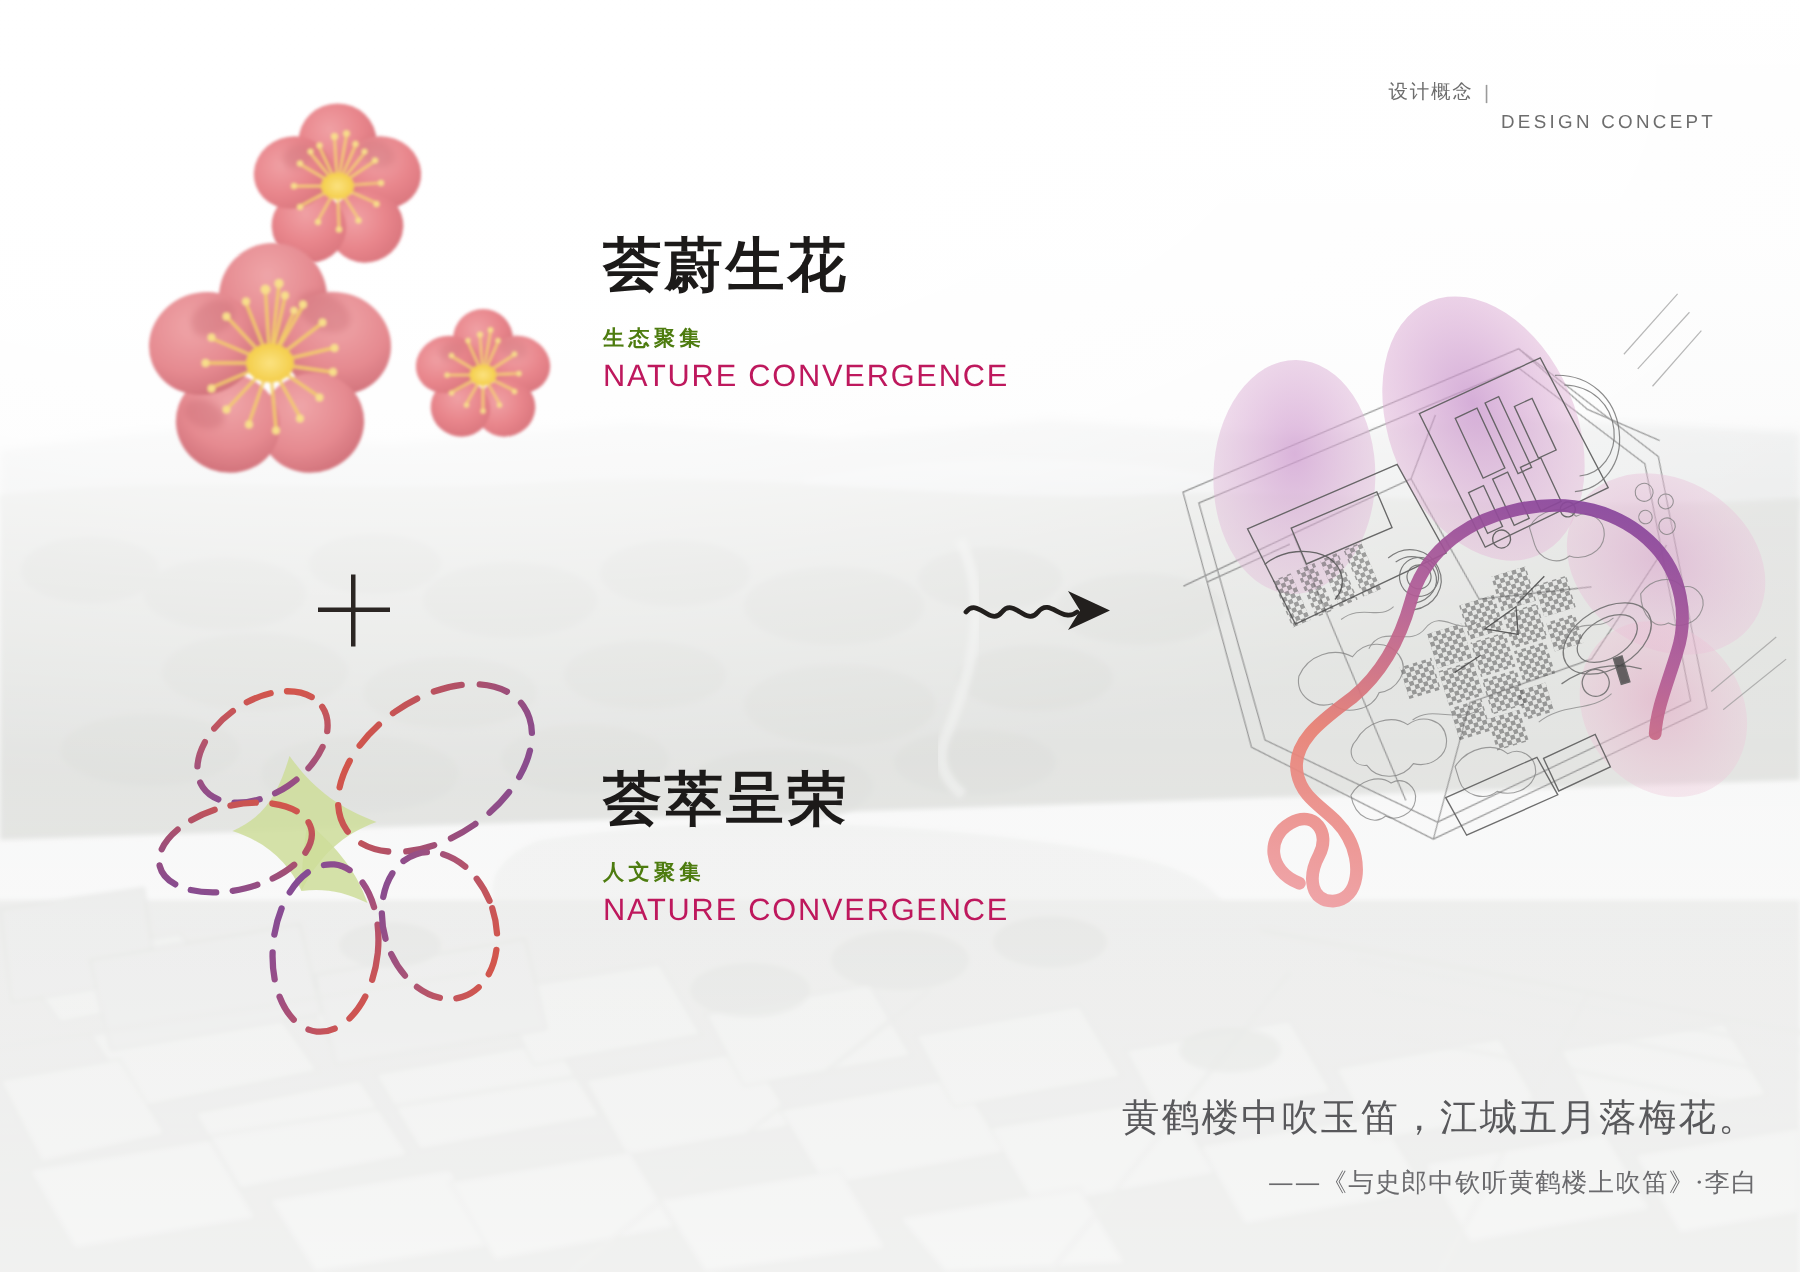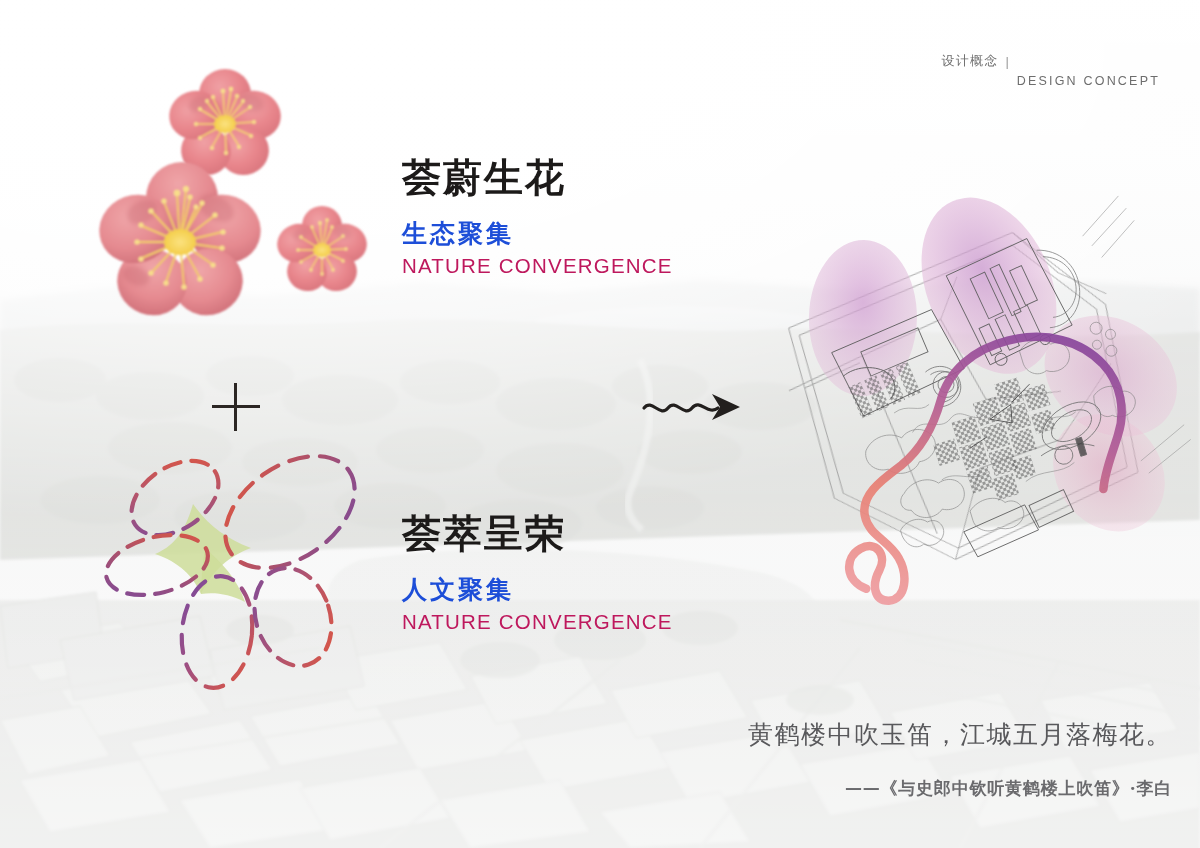--- a/index.html
+++ b/index.html
@@ -33,21 +33,21 @@
     pointer-events: none;
     background:
       radial-gradient(120% 70% at 22% 6%, rgba(255,255,255,0.99) 0%, rgba(255,255,255,0.93) 28%, rgba(255,255,255,0.55) 55%, rgba(255,255,255,0.18) 80%),
       linear-gradient(180deg, rgba(255,255,255,0.97) 0%, rgba(255,255,255,0.72) 18%, rgba(255,255,255,0.42) 38%, rgba(255,255,255,0.48) 60%, rgba(255,255,255,0.62) 82%, rgba(255,255,255,0.72) 100%);
   }
 
   
   .header {
     position: absolute;
     top: 34px;
-    right: 40px;
+    right: 56px;
     z-index: 20;
     font-size: 13px;
     letter-spacing: 0.9px;
     color: #6d6d6d;
     white-space: nowrap;
     display: flex;
     align-items: center;
     gap: 7px;
   }
   .header .h-cn { font-size: 13px; letter-spacing: 1.2px; }
@@ -65,24 +65,24 @@
     font-size: 39px;
     font-weight: 700;
     letter-spacing: 2px;
     line-height: 1.05;
     color: #1c1a19;
     white-space: nowrap;
   }
   .concept .sub-cn {
     margin-top: 18px;
     font-family: "DejaVu Serif", "Liberation Serif", serif;
-    font-size: 25px;
+    font-size: 14px;
     font-weight: 600;
     letter-spacing: 3px;
-    color: #1d4ed8;
+    color: #4d7c0f;
     white-space: nowrap;
   }
   .concept .sub-en {
     margin-top: 4px;
     font-size: 20.5px;
     font-weight: 400;
     letter-spacing: 1.2px;
     color: #be185d;
     white-space: nowrap;
   }
@@ -156,26 +156,25 @@
     font-family: "DejaVu Serif", "Liberation Serif", serif;
     color: #5a5a5c;
   }
   .poem .poem-line {
     font-size: 25px;
     letter-spacing: 1.5px;
     color: #58585b;
     white-space: nowrap;
   }
   .poem .poem-attr {
-    margin-top: 26px;
+    margin-top: 16px;
     font-size: 17px;
     letter-spacing: 0.8px;
     color: #6a6a6d;
     white-space: nowrap;
-    font-weight: bold;
   }
 
   svg { overflow: visible; }
 </style>
 </head>
 <body>
 
 <div id="slide">
 
   <div class="bg-photo">

